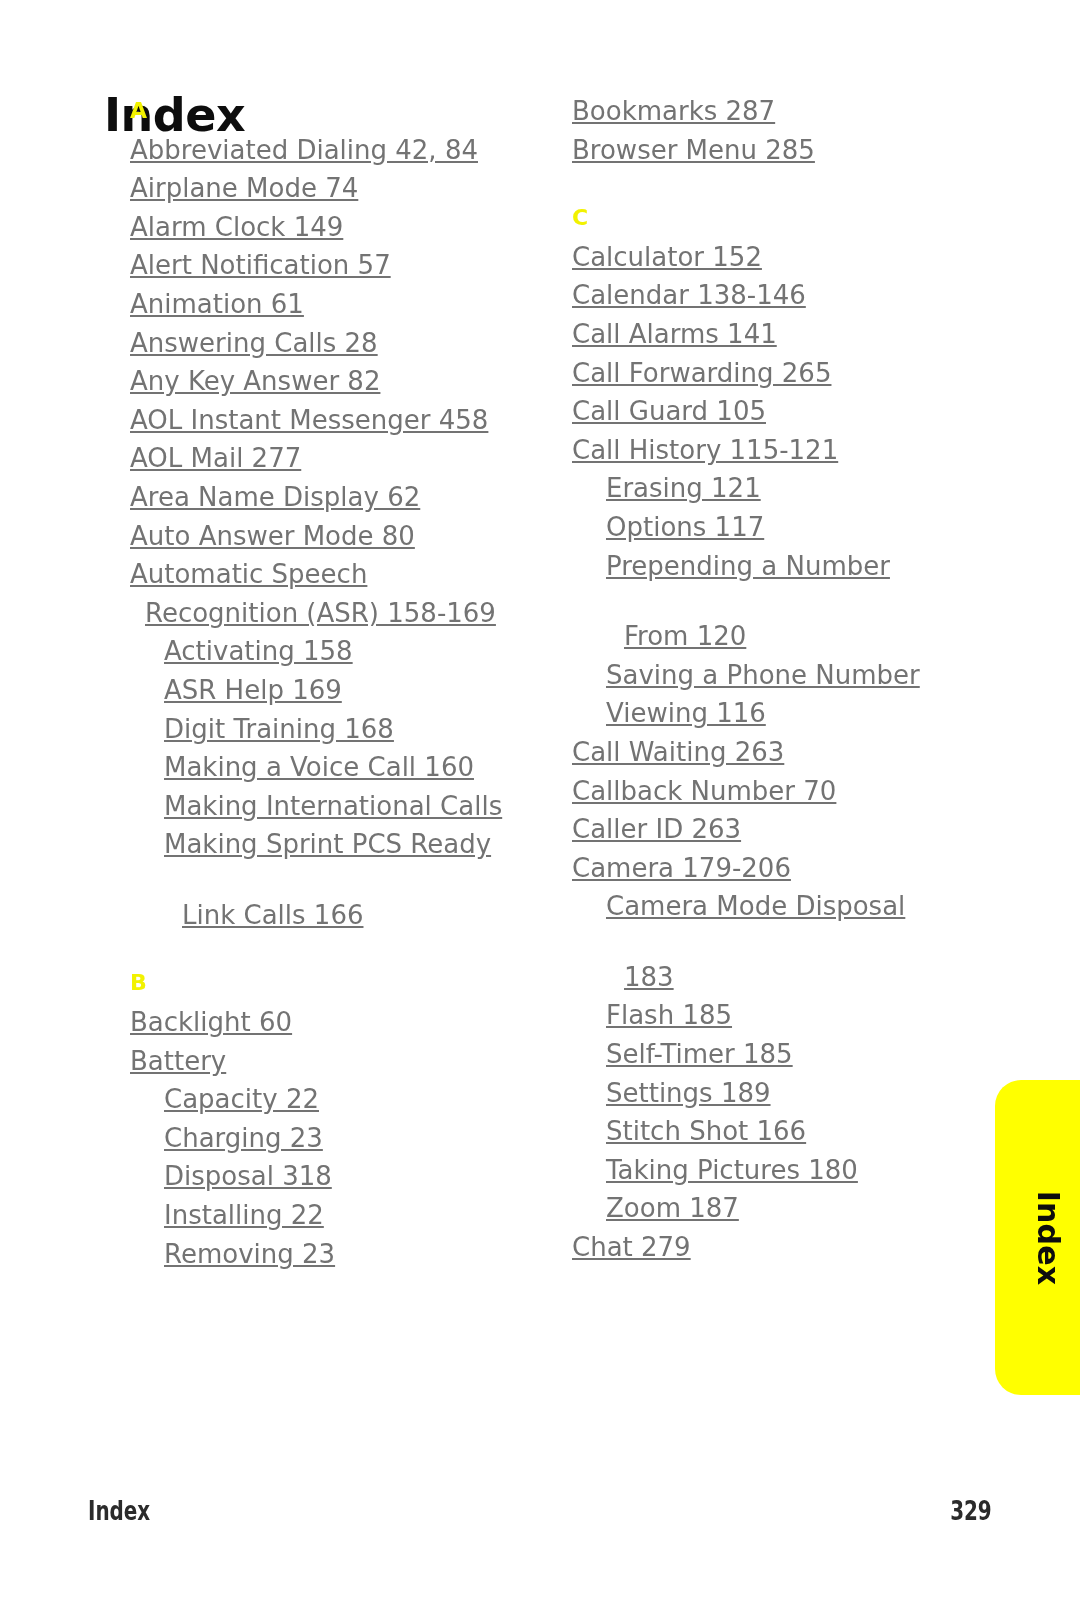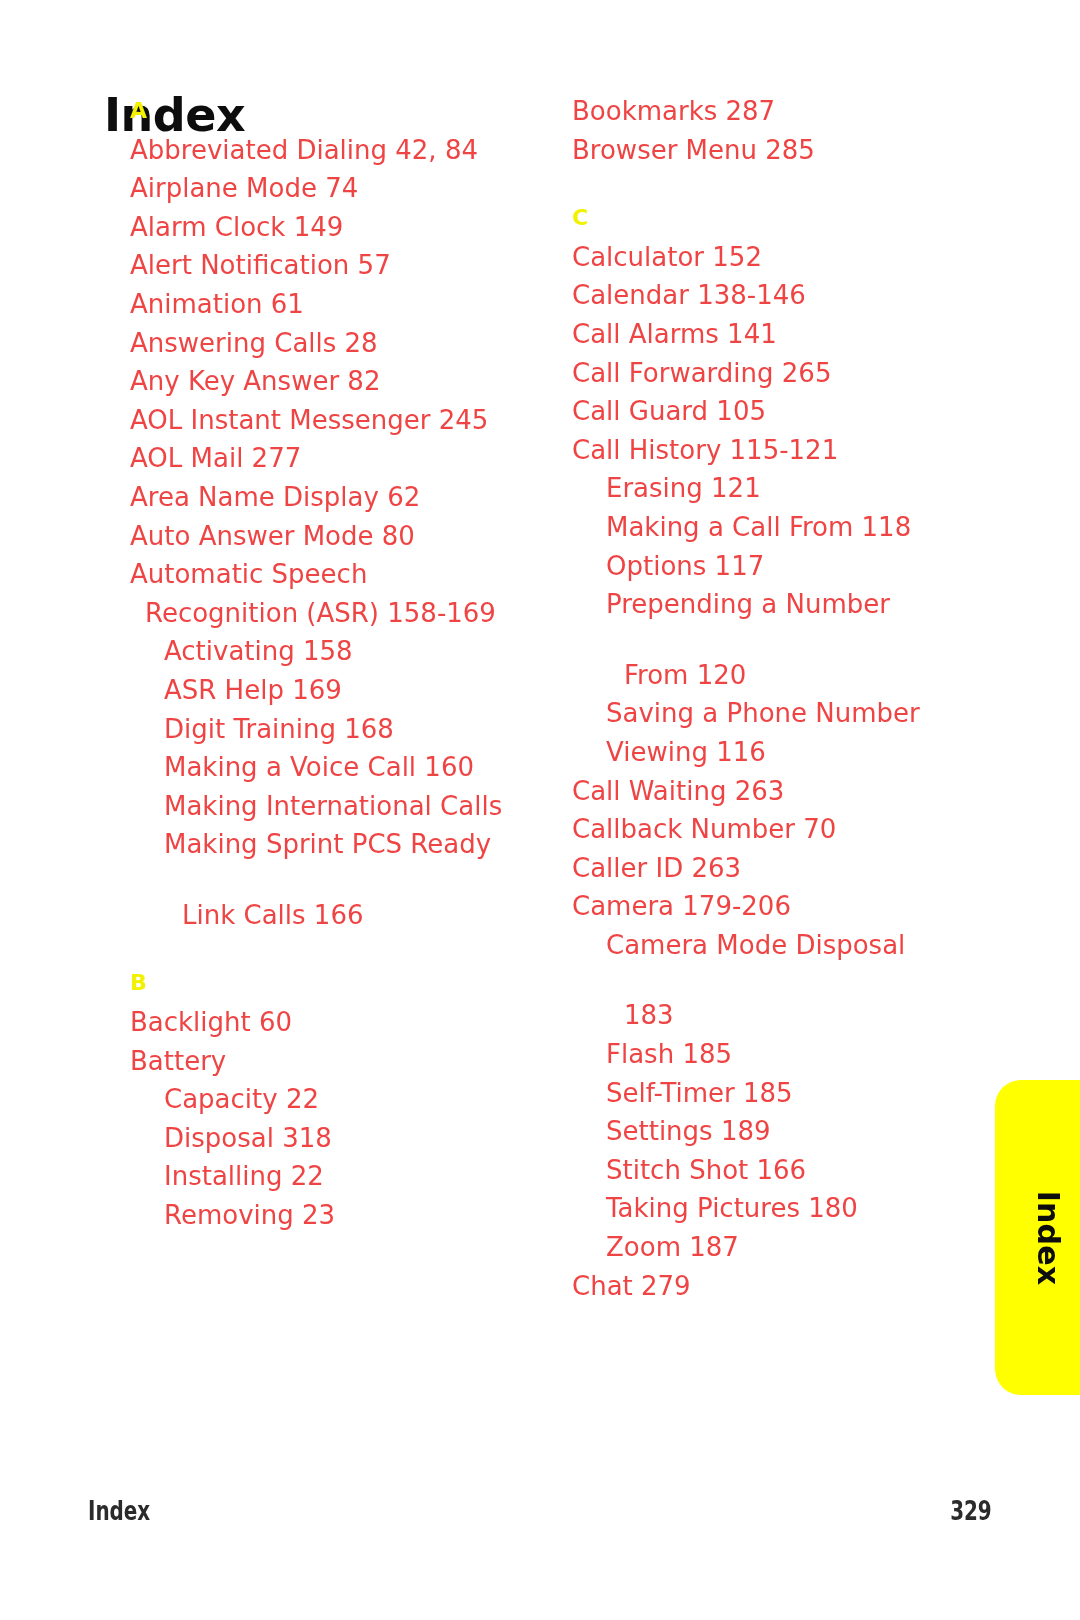--- a/index.html
+++ b/index.html
@@ -47,22 +47,23 @@
     color: #f2f200;
     line-height: 38.6px;
     height: 38.6px;
     letter-spacing: 0;
   }
   .section-letter.spaced-above { margin-top: 30px; }
 
   
   .entry {
     white-space: pre-wrap;
-    color: #ef4444;
+    color: #737373;
     font-weight: 400;
+    text-decoration: underline;
   }
   .entry.lvl0 { margin-left: 0px;  text-indent: 0; }
   
   .entry.lvl0w { margin-left: 15px; }
   
   .entry.lvl1 { margin-left: 34px; }
   
   .entry.lvl1w { margin-left: 52px; margin-top: 32px; }
 
   
@@ -113,54 +114,54 @@
 
 <div id="column-left" class="column">
     <div class="section-letter">A</div>
     <div class="entry lvl0">Abbreviated Dialing 42, 84</div>
     <div class="entry lvl0">Airplane Mode 74</div>
     <div class="entry lvl0">Alarm Clock 149</div>
     <div class="entry lvl0">Alert Notification 57</div>
     <div class="entry lvl0">Animation 61</div>
     <div class="entry lvl0">Answering Calls 28</div>
     <div class="entry lvl0">Any Key Answer 82</div>
-    <div class="entry lvl0">AOL Instant Messenger 245</div>
+    <div class="entry lvl0">AOL Instant Messenger 458</div>
     <div class="entry lvl0">AOL Mail 277</div>
     <div class="entry lvl0">Area Name Display 62</div>
     <div class="entry lvl0">Auto Answer Mode 80</div>
     <div class="entry lvl0">Automatic Speech</div>
     <div class="entry lvl0w">Recognition (ASR) 158-169</div>
     <div class="entry lvl1">Activating 158</div>
     <div class="entry lvl1">ASR Help 169</div>
     <div class="entry lvl1">Digit Training 168</div>
     <div class="entry lvl1">Making a Voice Call 160</div>
     <div class="entry lvl1">Making International Calls</div>
     <div class="entry lvl1">Making Sprint PCS Ready</div>
     <div class="entry lvl1w">Link Calls 166</div>
     <div class="section-letter spaced-above">B</div>
     <div class="entry lvl0">Backlight 60</div>
     <div class="entry lvl0">Battery</div>
     <div class="entry lvl1">Capacity 22</div>
+    <div class="entry lvl1">Charging 23</div>
     <div class="entry lvl1">Disposal 318</div>
     <div class="entry lvl1">Installing 22</div>
     <div class="entry lvl1">Removing 23</div>
   </div>
 
 <div id="column-right" class="column">
     <div class="entry lvl0">Bookmarks 287</div>
     <div class="entry lvl0">Browser Menu 285</div>
     <div class="section-letter spaced-above">C</div>
     <div class="entry lvl0">Calculator 152</div>
     <div class="entry lvl0">Calendar 138-146</div>
     <div class="entry lvl0">Call Alarms 141</div>
     <div class="entry lvl0">Call Forwarding 265</div>
     <div class="entry lvl0">Call Guard 105</div>
     <div class="entry lvl0">Call History 115-121</div>
     <div class="entry lvl1">Erasing 121</div>
-    <div class="entry lvl1">Making a Call From 118</div>
     <div class="entry lvl1">Options 117</div>
     <div class="entry lvl1">Prepending a Number</div>
     <div class="entry lvl1w">From 120</div>
     <div class="entry lvl1">Saving a Phone Number</div>
     <div class="entry lvl1">Viewing 116</div>
     <div class="entry lvl0">Call Waiting 263</div>
     <div class="entry lvl0">Callback Number 70</div>
     <div class="entry lvl0">Caller ID 263</div>
     <div class="entry lvl0">Camera 179-206</div>
     <div class="entry lvl1">Camera Mode Disposal</div>

